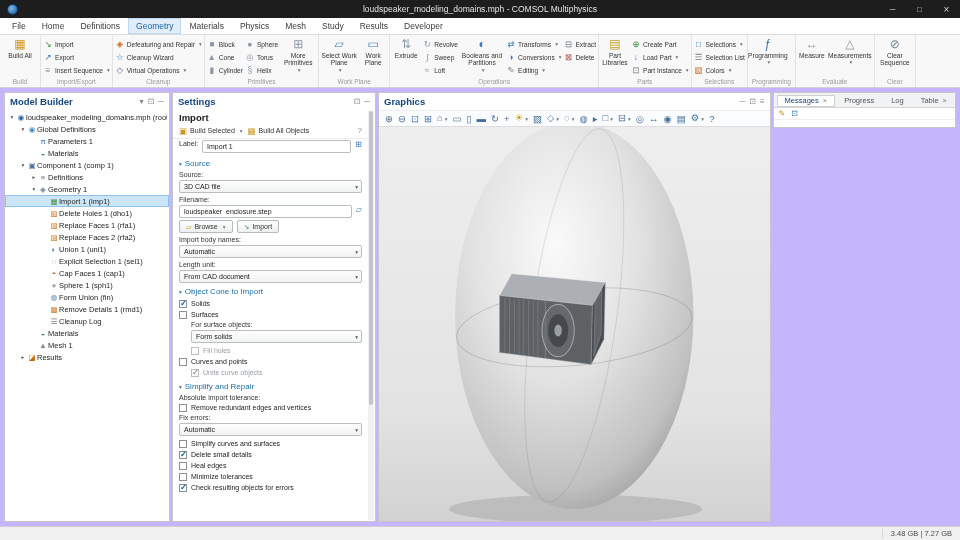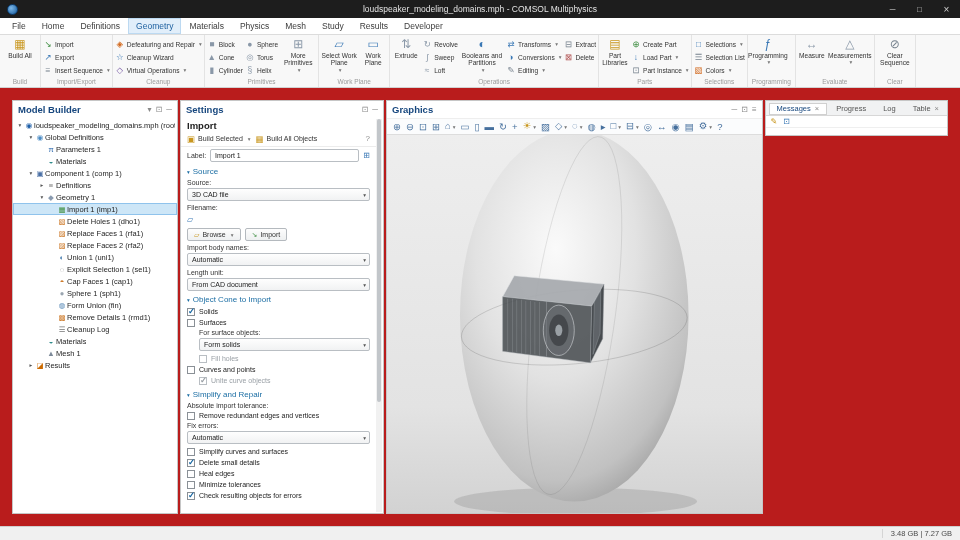--- a/index.html
+++ b/index.html
@@ -34,21 +34,21 @@
   .rlarge.w44 { width:44px; } .rlarge.w28 { width:28px; }
   .rcol { display:flex; flex-direction:column; gap:1px; padding-top:2px; }
   .rsmall { display:flex; align-items:center; gap:2px; height:12px;
     font-size:6.6px; color:#333; white-space:nowrap; }
   .rsmall .ic { font-size:8.5px; width:10px; text-align:center; }
   .wcaret::after { content:"▾"; font-size:5.5px; color:#777; margin-left:2px; }
   .c-gold{color:#c9971f} .c-green{color:#3e8e41} .c-blue{color:#3a78b5} .c-orange{color:#d2691e}
   .c-purple{color:#7b5ea7} .c-gray{color:#76828e} .c-steel{color:#8a98a8} .c-red{color:#b05050}
 
   
-  .main { height:438px; display:flex; gap:2px; padding:12px; background:#b91c1c; }
+  .main { height:438px; display:flex; gap:2px; padding:4px; background:#c4b5fd; }
   .panel { background:#fff; border:1px solid #c6c6c6; display:flex; flex-direction:column; overflow:hidden; }
   .panel-header { height:17px; flex:none; display:flex; align-items:center; justify-content:space-between;
     padding:0 5px; background:#fff; }
   .panel-title { color:#17477e; font-weight:bold; font-size:9.5px; }
   .ph-icons { display:flex; gap:4px; }
   .ph-ic { color:#8a8a8a; font-size:8px; }
 
   
   .mb-panel { width:166px; flex:none; }
   .mb-filter-row { padding:2px 4px 3px; }
@@ -64,21 +64,21 @@
 
   
   .settings-panel { width:204px; flex:none; position:relative; }
   .settings-body { flex:1; overflow:hidden; padding-right:7px; }
   .s-doctitle { font-weight:bold; font-size:9.5px; color:#222; padding:2px 6px 1px; height:13px; }
   .s-toolbar { display:flex; align-items:center; gap:5px; padding:1px 6px; height:16px;
     border-bottom:1px solid #ececec; }
   .s-btn { display:inline-flex; align-items:center; gap:3px; font-size:7px; color:#333; }
   .s-btn .ic { font-size:8.5px; }
   .s-toolbar .right { margin-left:auto; }
-  .s-row { display:flex; align-items:center; gap:4px; padding:1px 6px; height:16px; }
+  .s-row { display:flex; align-items:flex-start; gap:4px; padding:1px 6px; height:16px; }
   .s-label { font-size:7px; color:#333; flex:none; }
   .s-input { flex:1; height:13px; border:1px solid #b9bec3; border-radius:2px; background:#fff;
     font-size:7px; padding:0 4px; color:#222; font-family:inherit; min-width:0; }
   .mini-ic { font-size:8px; color:#3a78b5; flex:none; }
   .s-sechead { display:flex; align-items:center; gap:3px; height:13px; padding:0 6px;
     color:#1c6ea4; font-size:8px; margin-top:2px; }
   .s-sechead::before { content:"▾"; font-size:5.5px; color:#1c6ea4; }
   .s-field-label { font-size:7px; color:#333; padding:1px 6px 0; height:9px; }
   .s-select { margin:1px 6px 2px; height:13px; border:1px solid #b9bec3; border-radius:2px;
     background:linear-gradient(#fefefe,#f1f2f3); display:flex; align-items:center;
@@ -590,20 +590,21 @@
 
       <div class="s-sechead">
           <span>Source</span>
         </div>
       <div class="s-field-label">Source:</div>
       <div class="s-select">
           <span>3D CAD file</span>
         </div>
       <div class="s-field-label">Filename:</div>
       <div class="s-row" style="height:15px;">
+        <input class="s-input" value="loudspeaker_enclosure.step" style="">
         <span class="mini-ic">▱</span>
       </div>
       <div class="s-btnrow">
         <span class="mini-btn wcaret">
           <span class="ic c-gold">▱</span>
           <span>Browse</span>
         </span>
         <span class="mini-btn">
           <span class="ic c-green">↘</span>
           <span>Import</span>

